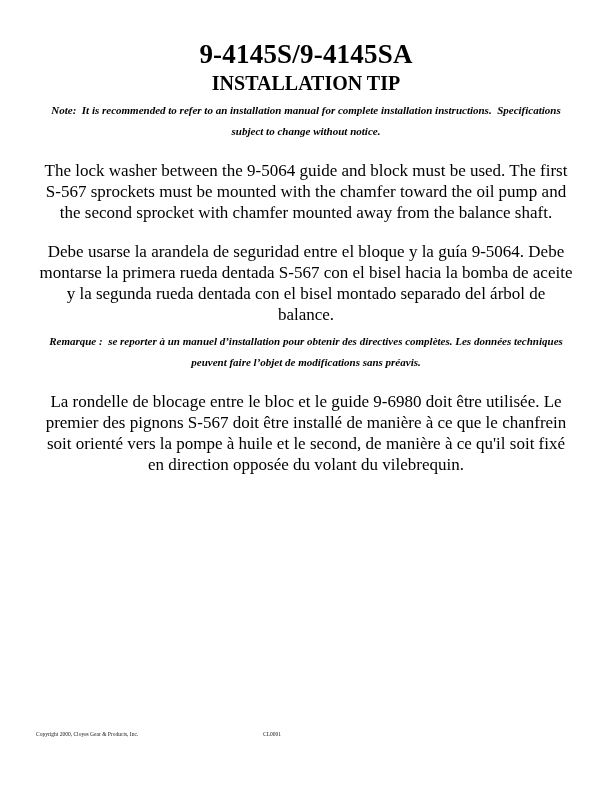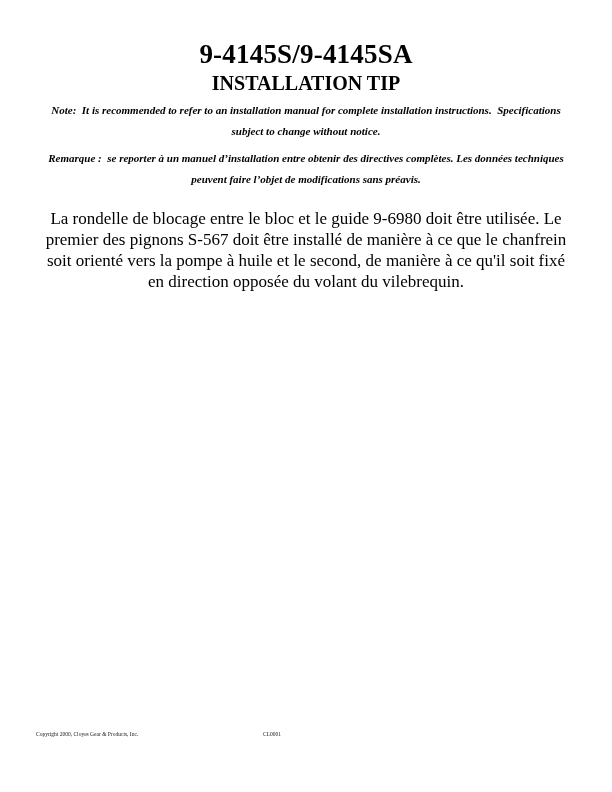--- a/index.html
+++ b/index.html
@@ -85,26 +85,28 @@
 
 <div class="page">
   <div class="content">
 
     <h1 class="doc-title">9-4145S/9-4145SA</h1>
 
     <h2 class="doc-subtitle">INSTALLATION TIP</h2>
 
     <p class="note">Note:  It is recommended to refer to an installation manual for complete installation instructions.  Specifications subject to change without notice.</p>
 
+    <p class="body-text">The lock washer between the 9-5064 guide and block must be used. The first S-567 sprockets must be mounted with the chamfer toward the oil pump and the second sprocket with chamfer mounted away from the balance shaft.</p>
 
 
 
+    <p class="body-text">Debe usarse la arandela de seguridad entre el bloque y la guía 9-5064. Debe montarse la primera rueda dentada S-567 con el bisel hacia la bomba de aceite y la segunda rueda dentada con el bisel montado separado del árbol de balance.</p>
 
 
-    <p class="note">Remarque :  se reporter à un manuel d’installation entre obtenir des directives complètes. Les données techniques peuvent faire l’objet de modifications sans préavis.</p>
+    <p class="note">Remarque :  se reporter à un manuel d’installation pour obtenir des directives complètes. Les données techniques peuvent faire l’objet de modifications sans préavis.</p>
 
     <p class="body-text">La rondelle de blocage entre le bloc et le guide 9-6980 doit être utilisée. Le premier des pignons S-567 doit être installé de manière à ce que le chanfrein soit orienté vers la pompe à huile et le second, de manière à ce qu'il soit fixé en direction opposée du volant du vilebrequin.</p>
 
   </div>
 
   <div class="footer">
     <span class="copyright">Copyright 2000, Cloyes Gear &amp; Products, Inc.</span>
     <span class="doc-number">CL0001</span>
   </div>
 </div>

